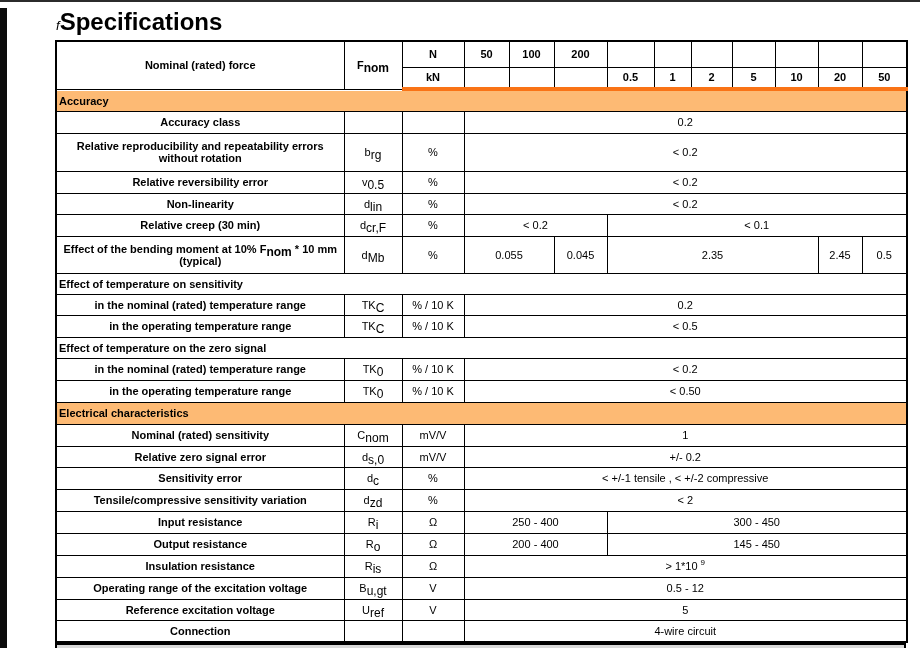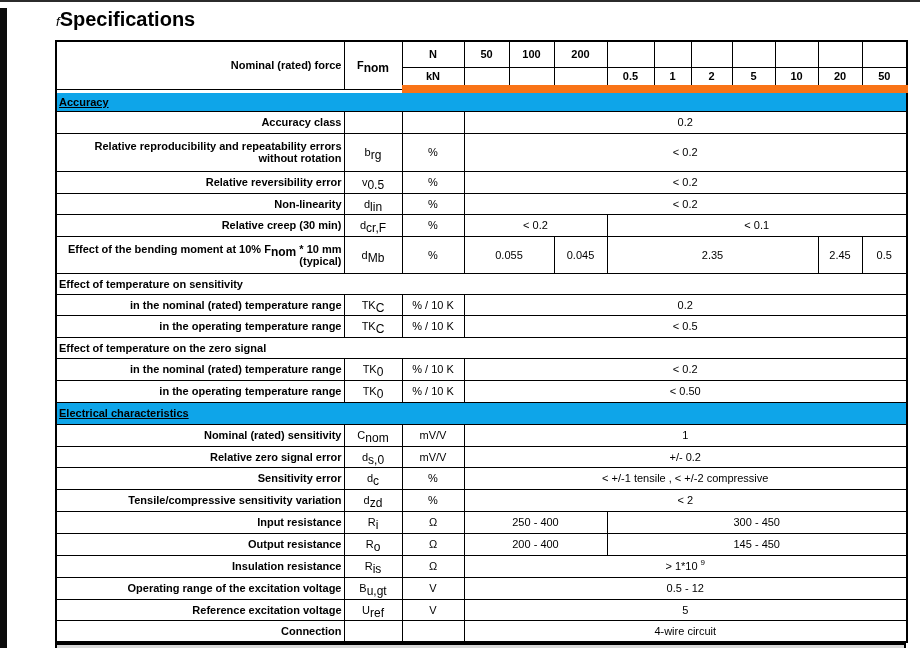--- a/index.html
+++ b/index.html
@@ -4,36 +4,36 @@
 <style>
   html,body{margin:0;padding:0;}
   body{
     width:920px;height:648px;position:relative;overflow:hidden;
     background:#ffffff;font-family:"Liberation Sans", sans-serif;color:#000;
   }
   .top-line{position:absolute;left:0;top:0;width:920px;height:2px;background:#2b2b2b;}
   .left-bar{position:absolute;left:0;top:8px;width:7px;height:640px;background:#0b0b0b;}
   .title{position:absolute;left:56px;top:8px;white-space:nowrap;}
   .title .prefix{font-style:italic;font-size:13px;font-weight:400;}
-  .title .main{font-weight:bold;font-size:20px;}
+  .title .main{font-weight:bold;font-size:24px;}
   table.spec{
     position:absolute;left:55px;top:40px;
     border-collapse:collapse;table-layout:fixed;
     border:2px solid #000;width:851px;
   }
   table.spec td{
     border:1px solid #000;font-size:11px;vertical-align:middle;
     padding:1px 2px;overflow:hidden;
   }
-  td.lbl{font-weight:bold;text-align:right;padding-left:5px;line-height:12px;}
+  td.lbl{font-weight:bold;text-align:center;padding-left:5px;line-height:12px;}
   td.ctr{text-align:center;}
   .bold{font-weight:bold;}
-  tr.hdrb td{border-bottom:8px solid #f97316;}
+  tr.hdrb td{border-bottom:4px solid #f97316;}
   td.sect{font-weight:bold;padding-left:5px;}
-  td.sect.gray{background:#0ea5e9;text-decoration:underline;}
+  td.sect.gray{background:#fdba74;}
   sub{font-size:12px;line-height:0;}
   sup{font-size:8px;line-height:0;}
   .next-table{
     position:absolute;left:55px;top:643px;width:851px;height:20px;
     background:#d9d9d9;border:2px solid #000;border-bottom:none;box-sizing:border-box;
   }
 </style>
 </head>
 <body>
 

